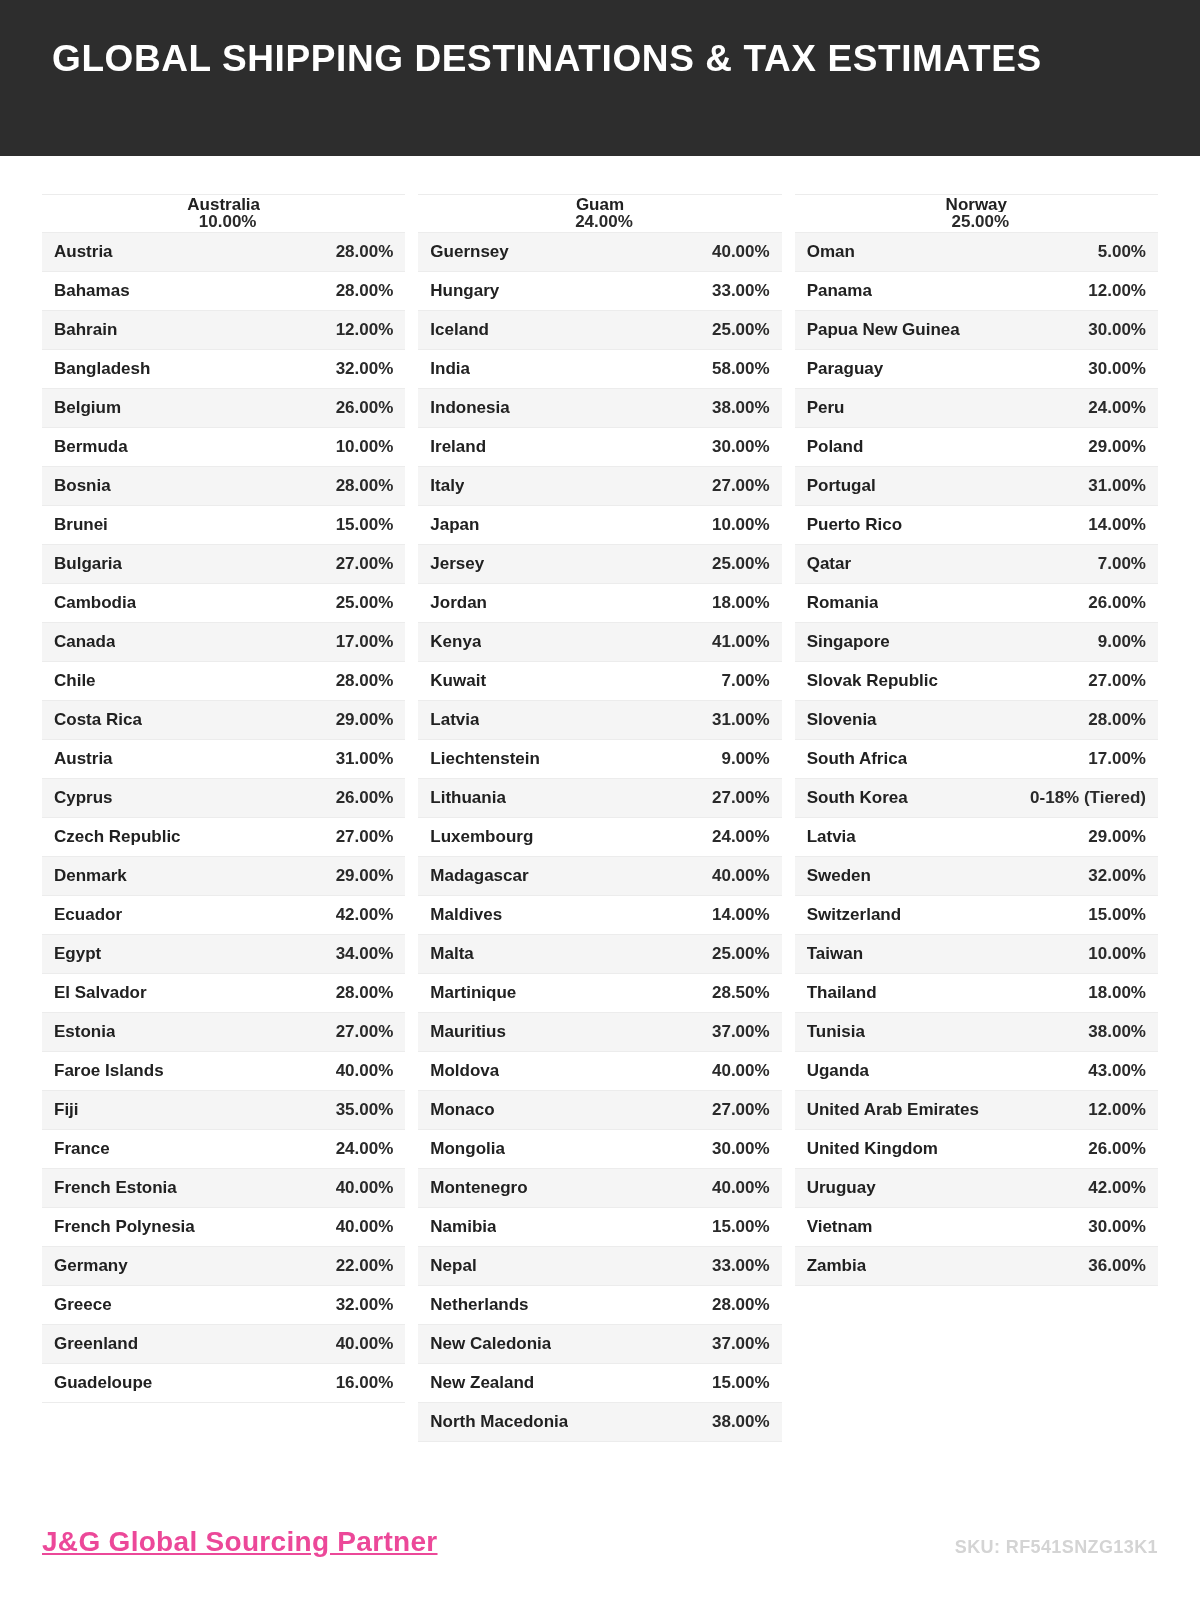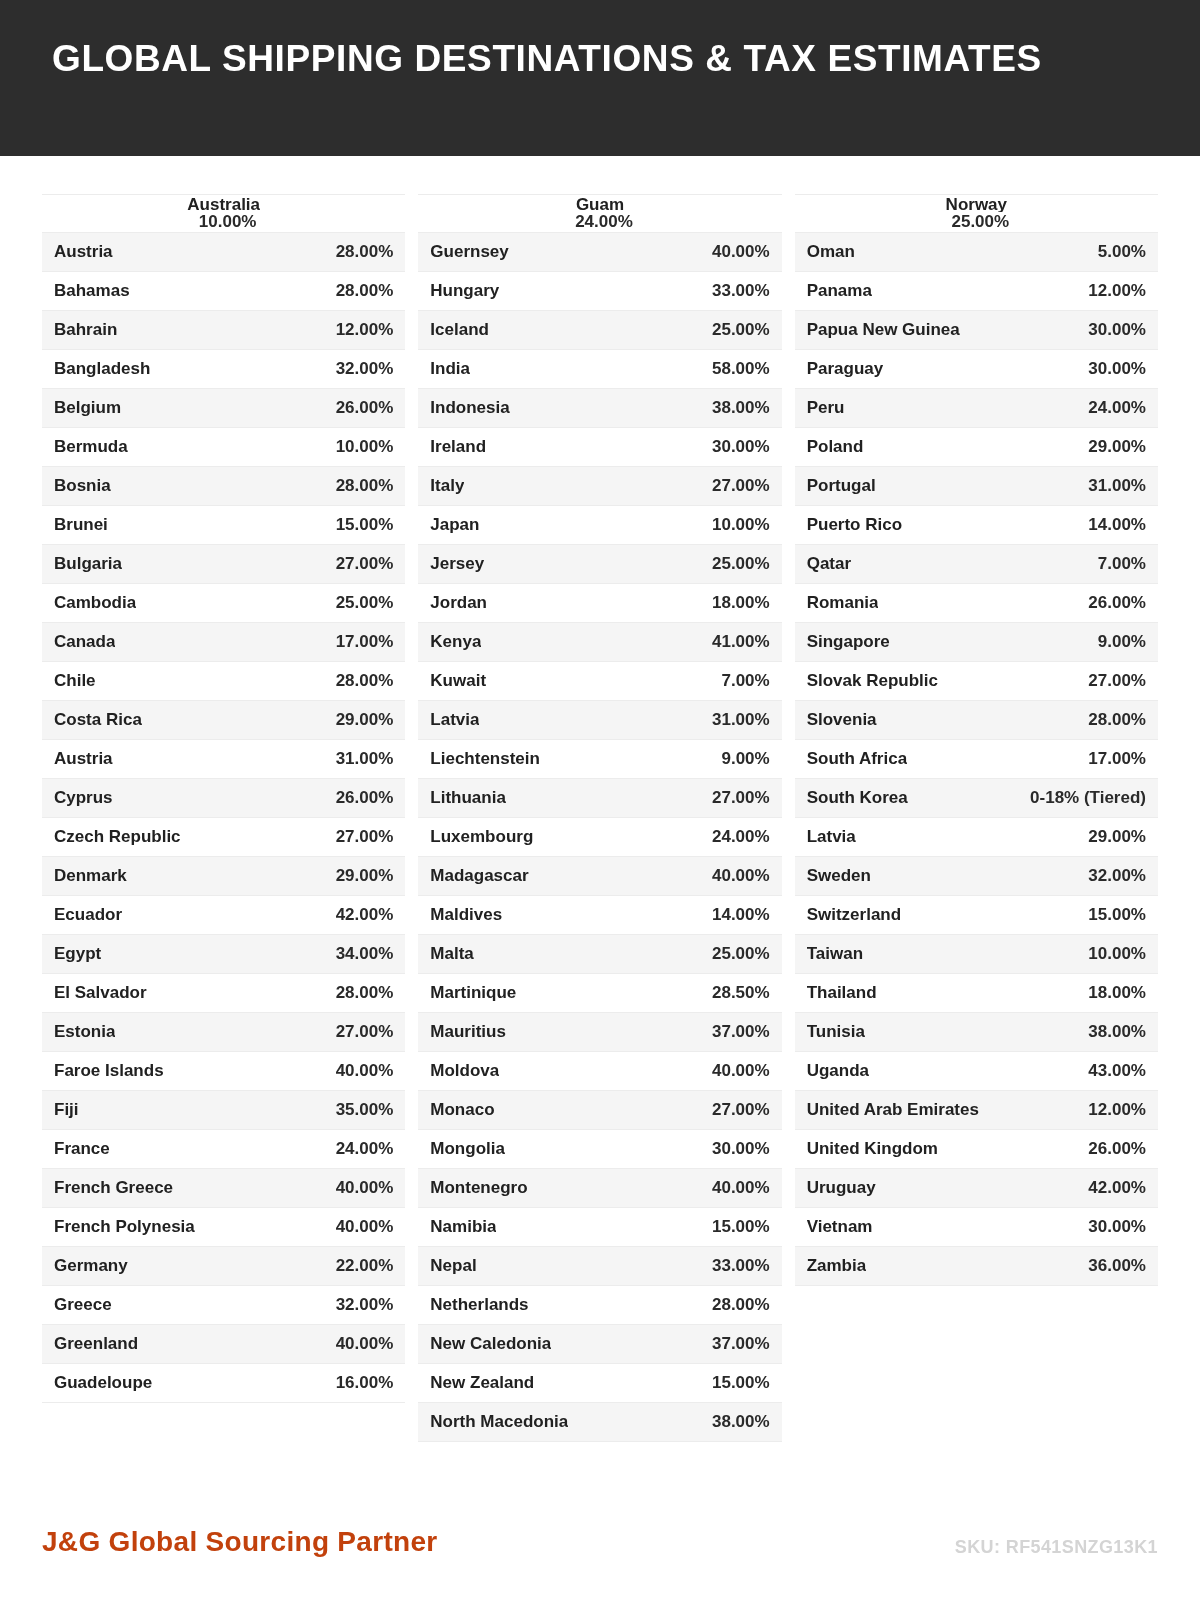--- a/index.html
+++ b/index.html
@@ -67,24 +67,25 @@
   .footer {
     position: absolute;
     left: 42px;
     right: 42px;
     bottom: 42px;
     display: flex;
     justify-content: space-between;
     align-items: flex-end;
   }
   .brand {
-    color: #c2410c;
+    color: #ec4899;
     font-size: 28px;
     font-weight: 700;
     letter-spacing: 0.3px;
+    text-decoration: underline;
   }
   .sku {
     color: #d4d4d4;
     font-size: 18px;
     font-weight: 600;
     letter-spacing: 0.4px;
   }
 </style>
 </head>
 <body>
@@ -189,21 +190,21 @@
       </div>
       <div class="row">
         <span class="country">Fiji</span>
         <span class="rate">35.00%</span>
       </div>
       <div class="row">
         <span class="country">France</span>
         <span class="rate">24.00%</span>
       </div>
       <div class="row">
-        <span class="country">French Greece</span>
+        <span class="country">French Estonia</span>
         <span class="rate">40.00%</span>
       </div>
       <div class="row">
         <span class="country">French Polynesia</span>
         <span class="rate">40.00%</span>
       </div>
       <div class="row">
         <span class="country">Germany</span>
         <span class="rate">22.00%</span>
       </div>

